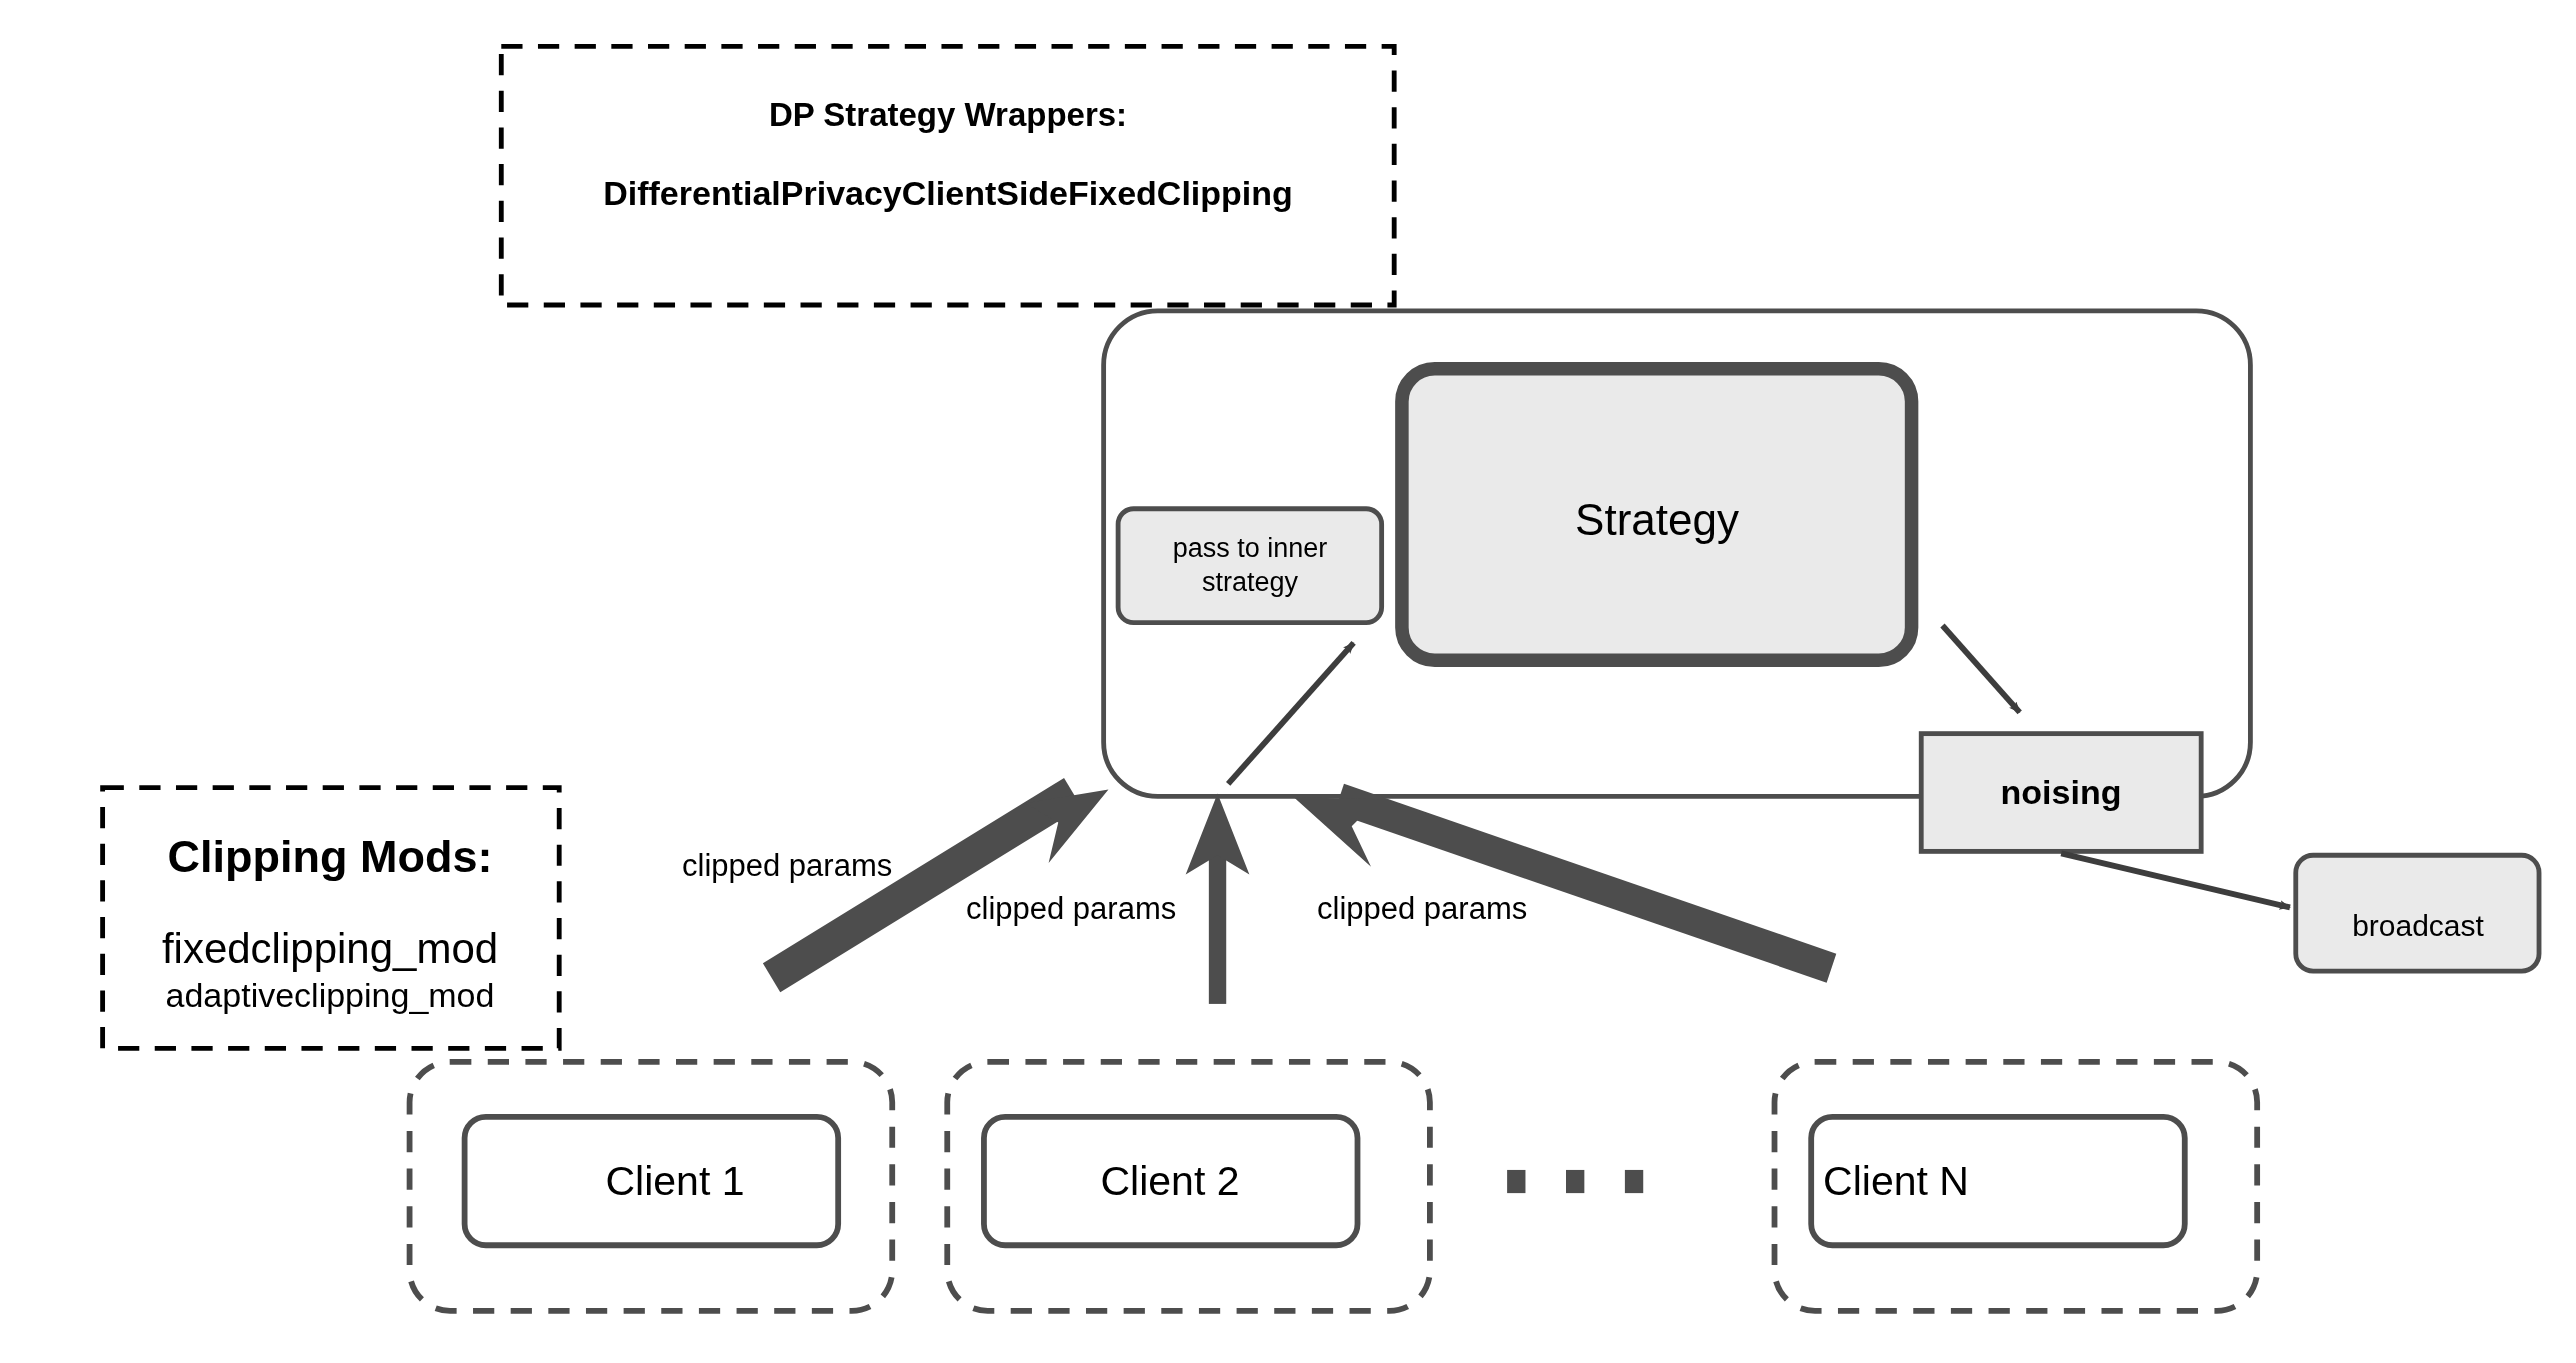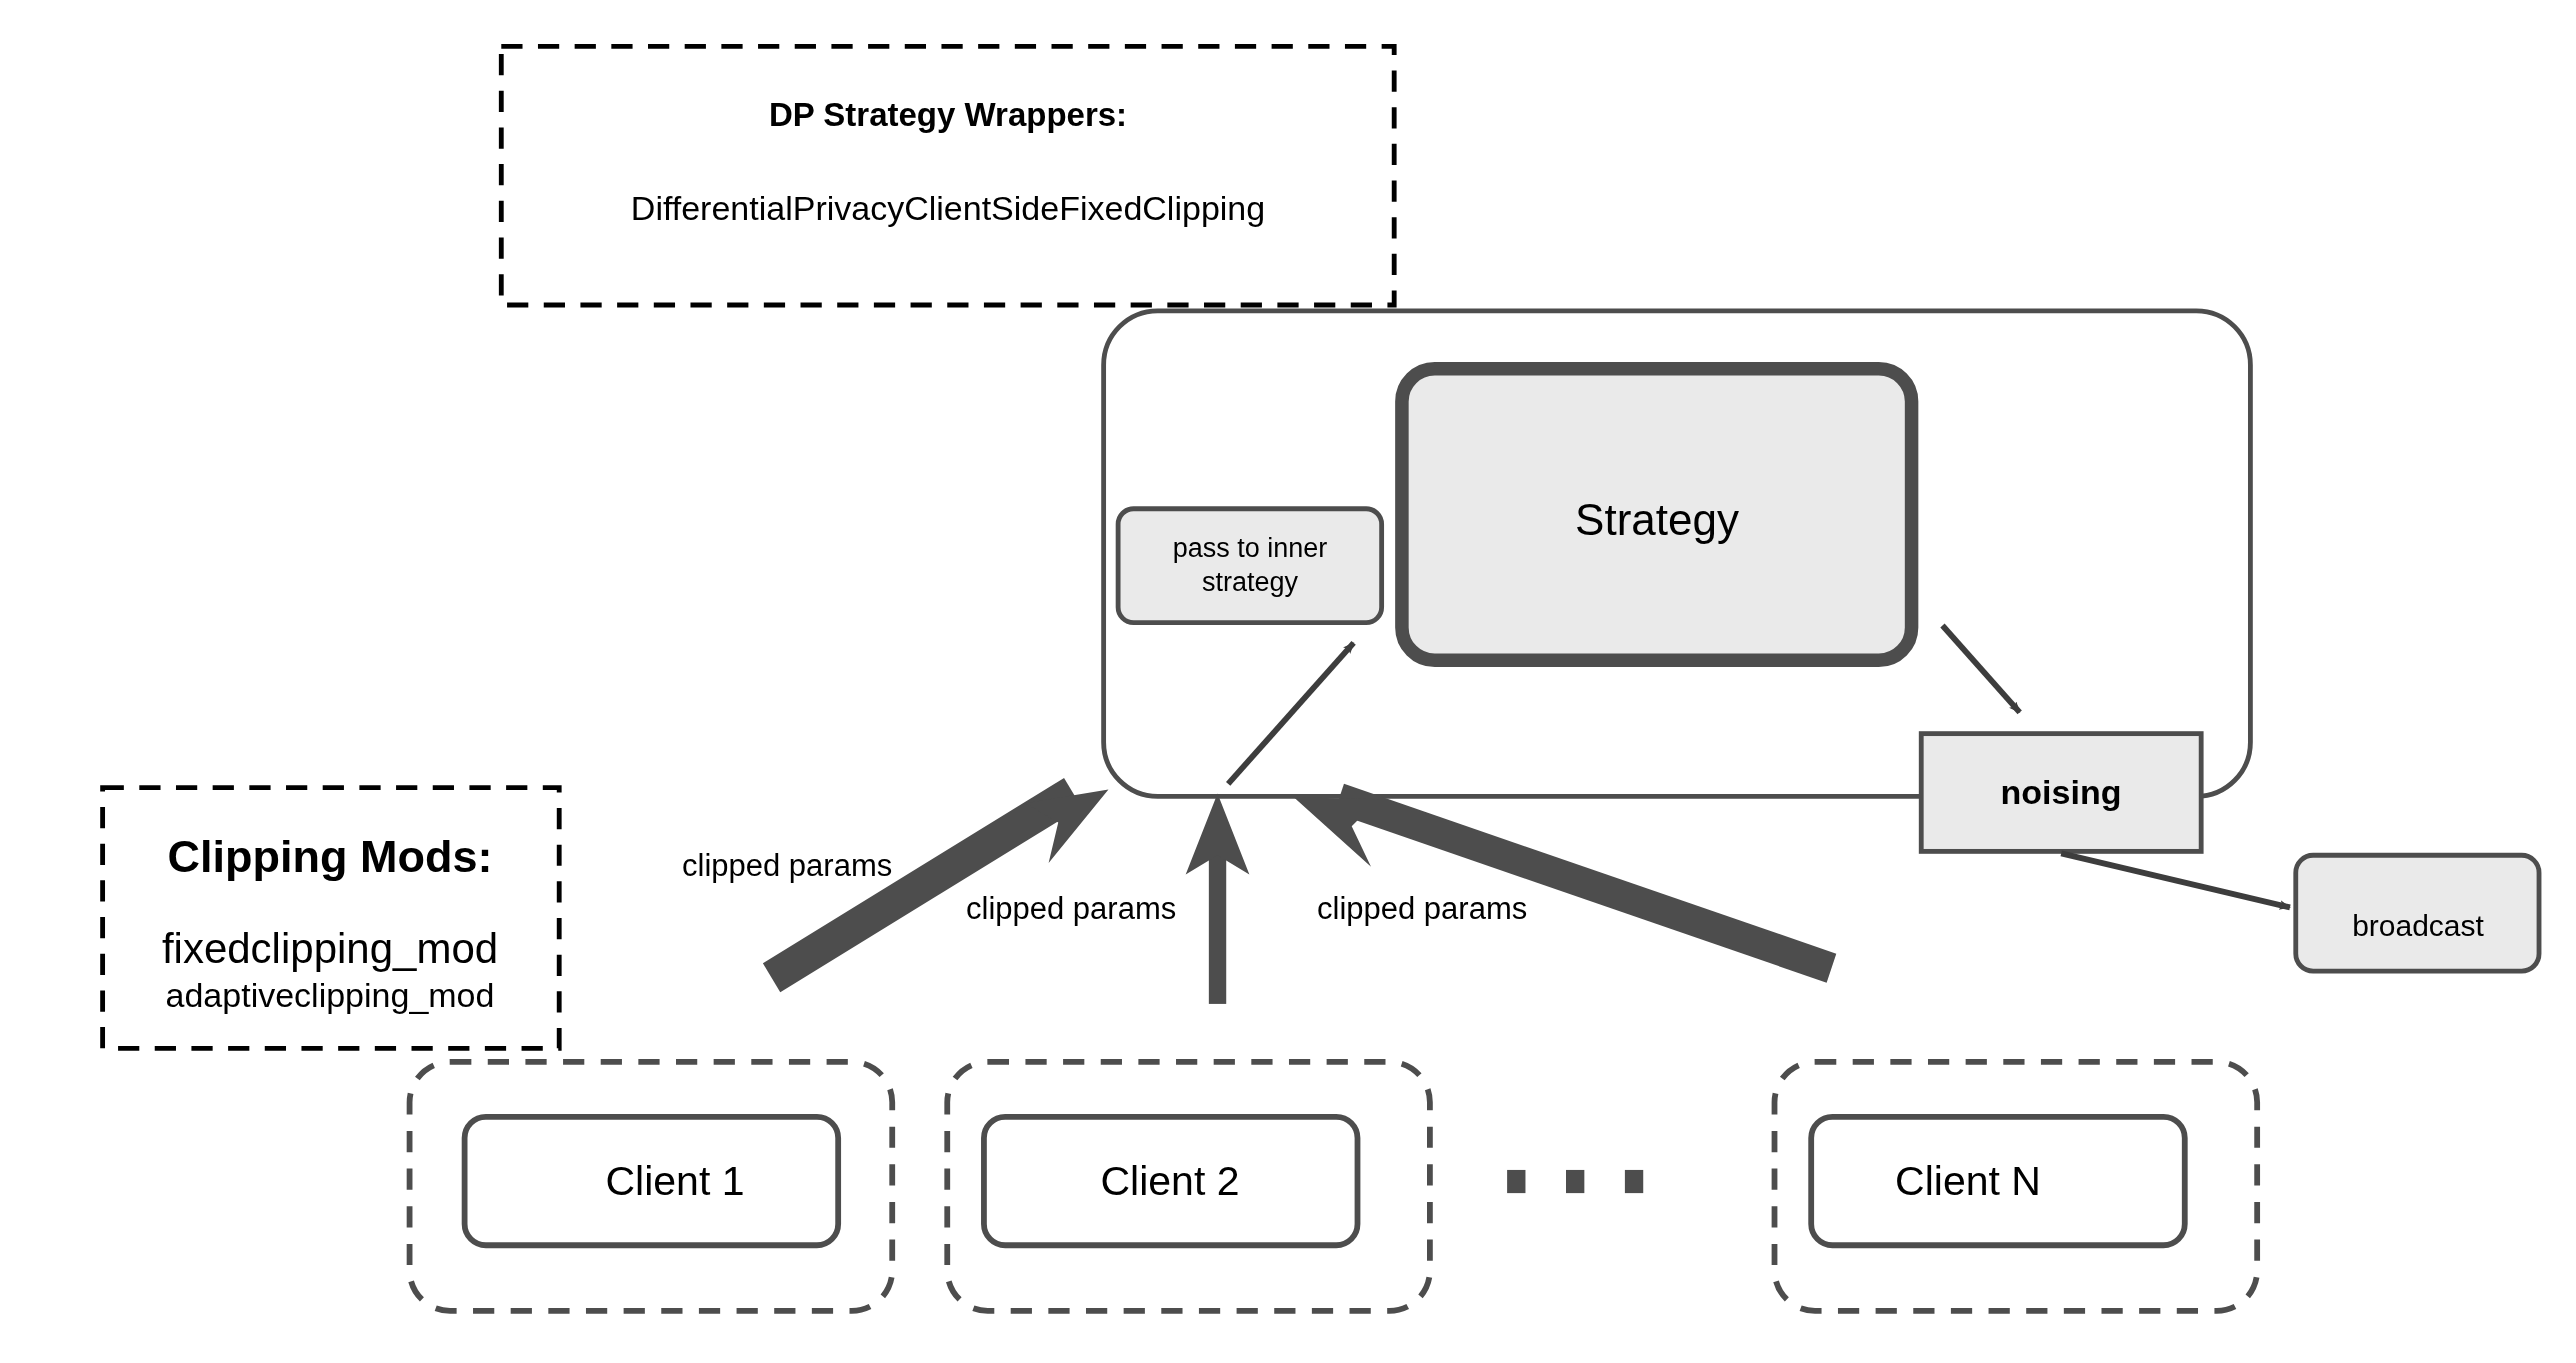--- a/index.html
+++ b/index.html
@@ -93,36 +93,36 @@
     <rect x="1876" y="1157" width="387" height="133" rx="22" ry="22" fill="#ffffff" stroke="#4d4d4d" stroke-width="6"></rect>
 
     <g>
       <rect x="1561" y="1212" width="19" height="24" fill="#4d4d4d"></rect>
       <rect x="1622" y="1212" width="19" height="24" fill="#4d4d4d"></rect>
       <rect x="1683" y="1212" width="19" height="24" fill="#4d4d4d"></rect>
     </g>
   </svg>
 
   <div class="lbl center-lbl bold" style="left:948px; top:115px; font-size:33px;">DP Strategy Wrappers:</div>
-  <div class="lbl center-lbl" style="left:948px; top:208px; font-size:34px;">DifferentialPrivacyClientSideFixedClipping</div>
+  <div class="lbl center-lbl" style="left:948px; top:193px; font-size:34px;font-weight:bold;">DifferentialPrivacyClientSideFixedClipping</div>
 
   <div class="lbl center-lbl bold" style="left:330px; top:857px; font-size:45px;">Clipping Mods:</div>
   <div class="lbl center-lbl" style="left:330px; top:949px; font-size:42px;">fixedclipping_mod</div>
   <div class="lbl center-lbl" style="left:330px; top:995px; font-size:34px;">adaptiveclipping_mod</div>
 
   <div class="lbl center-lbl" style="left:1657px; top:519px; font-size:44px;">Strategy</div>
 
   <div class="lbl center-lbl" style="left:1250px; top:566px; font-size:27px;"><span>pass to inner</span><br><span>strategy</span></div>
 
   <div class="lbl center-lbl bold" style="left:2061px; top:792px; font-size:34px;">noising</div>
 
   <div class="lbl center-lbl" style="left:2418px; top:926px; font-size:30px;">broadcast</div>
 
   <div class="lbl" style="left:682px; top:847px; font-size:31px;">clipped params</div>
   <div class="lbl" style="left:966px; top:890px; font-size:31px;">clipped params</div>
   <div class="lbl" style="left:1317px; top:890px; font-size:31px;">clipped params</div>
 
   <div class="lbl center-lbl" style="left:651px; top:1182px; font-size:41px;margin-left:24px;">Client 1</div>
   <div class="lbl center-lbl" style="left:1170px; top:1182px; font-size:41px;">Client 2</div>
-  <div class="lbl center-lbl" style="left:1968px; top:1182px; font-size:41px;">Client N</div>
+  <div class="lbl center-lbl" style="left:1896px; top:1182px; font-size:41px;">Client N</div>
 
 </div>
 
 
 </body></html>

